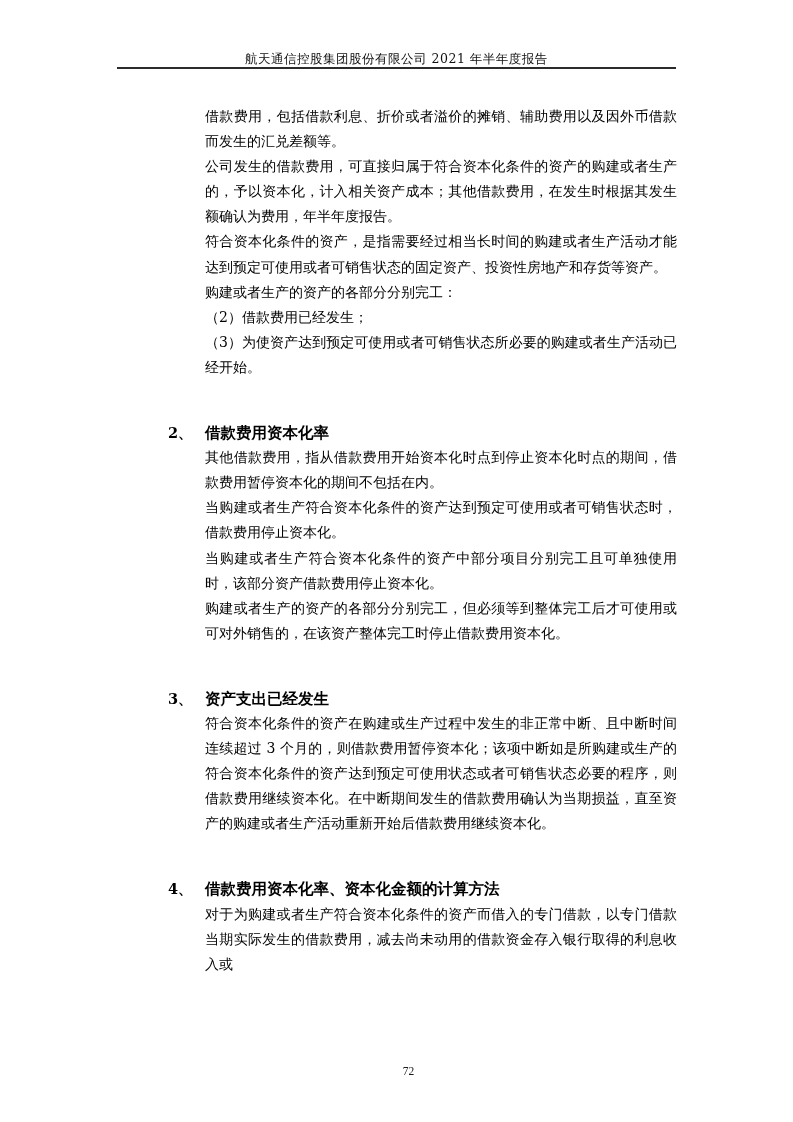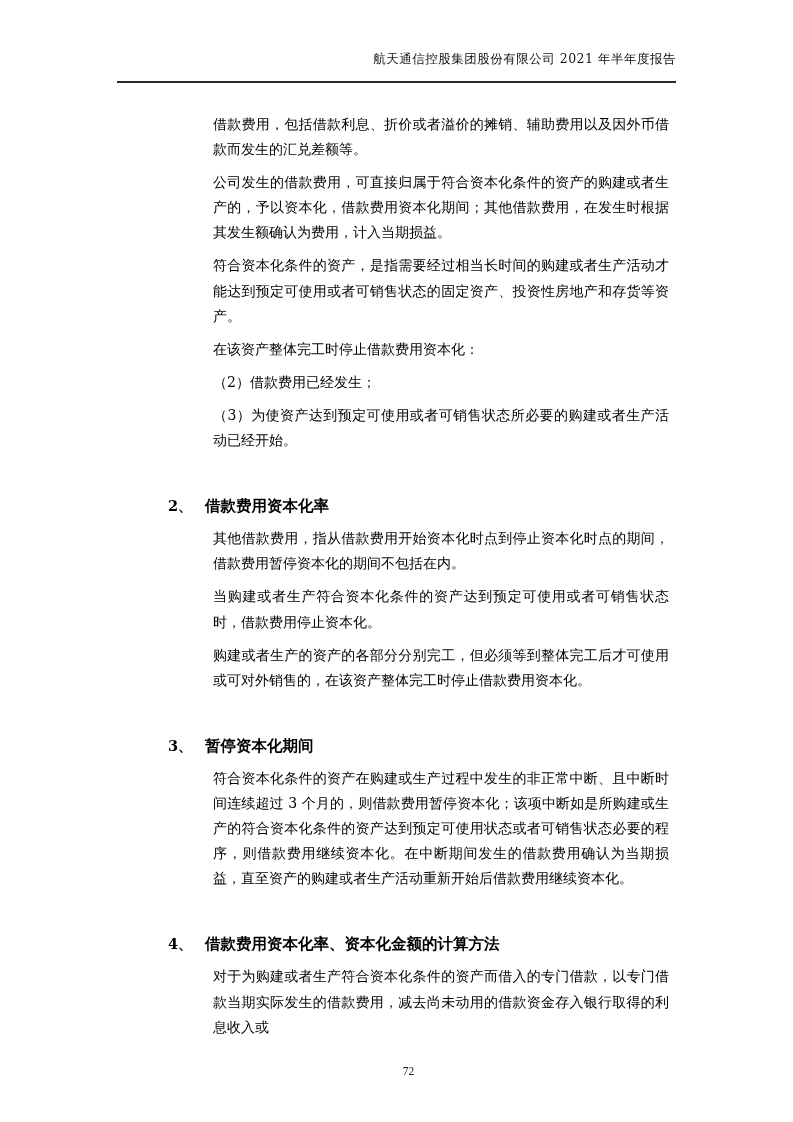--- a/index.html
+++ b/index.html
@@ -15,41 +15,41 @@
     overflow: hidden;
     font-family: "DejaVu Serif", "Liberation Serif", serif;
     color: #000000;
   }
   
   .report-header {
     position: absolute;
     top: 51px;
     left: 117px;
     width: 559px;
-    text-align: right;
+    text-align: center;
     font-size: 12.5px;
     line-height: 16px;
     letter-spacing: 0.5px;
     color: #111111;
     border-bottom: 2px solid #2b2b2b;
-    padding-bottom: 14px;
+    padding-bottom: 0;
   }
   
   .content {
     position: absolute;
     top: 104px;
     left: 205px;
     width: 472px;
     font-size: 14px;
     line-height: 25.1px;
     text-align: justify;
     text-justify: inter-character;
   }
   .content p {
-    margin: 8px;
+    margin: 0;
     text-align: justify;
     text-align-last: left;
   }
   .section {
     margin-top: 40px;
   }
   .section-heading {
     position: relative;
     font-weight: bold;
     font-size: 15.5px;
@@ -80,40 +80,41 @@
 
 <div class="page">
 
   <div class="report-header">
     <span>航天通信控股集团股份有限公司 2021 年半年度报告</span>
   </div>
 
   <div class="content">
 
     <p>借款费用，包括借款利息、折价或者溢价的摊销、辅助费用以及因外币借款而发生的汇兑差额等。</p>
-    <p>公司发生的借款费用，可直接归属于符合资本化条件的资产的购建或者生产的，予以资本化，借款费用资本化期间；其他借款费用，在发生时根据其发生额确认为费用，计入当期损益。</p>
+    <p>公司发生的借款费用，可直接归属于符合资本化条件的资产的购建或者生产的，予以资本化，计入相关资产成本；其他借款费用，在发生时根据其发生额确认为费用，年半年度报告。</p>
     <p>符合资本化条件的资产，是指需要经过相当长时间的购建或者生产活动才能达到预定可使用或者可销售状态的固定资产、投资性房地产和存货等资产。</p>
-    <p>在该资产整体完工时停止借款费用资本化：</p>
+    <p>购建或者生产的资产的各部分分别完工：</p>
     <p>（2）借款费用已经发生；</p>
     <p>（3）为使资产达到预定可使用或者可销售状态所必要的购建或者生产活动已经开始。</p>
 
     <div class="section">
       <div class="section-heading">
         <span class="section-number">2、</span>
         <span>借款费用资本化率</span>
       </div>
       <p>其他借款费用，指从借款费用开始资本化时点到停止资本化时点的期间，借款费用暂停资本化的期间不包括在内。</p>
       <p>当购建或者生产符合资本化条件的资产达到预定可使用或者可销售状态时，借款费用停止资本化。</p>
+      <p>当购建或者生产符合资本化条件的资产中部分项目分别完工且可单独使用时，该部分资产借款费用停止资本化。</p>
       <p>购建或者生产的资产的各部分分别完工，但必须等到整体完工后才可使用或可对外销售的，在该资产整体完工时停止借款费用资本化。</p>
     </div>
 
     <div class="section">
       <div class="section-heading">
         <span class="section-number">3、</span>
-        <span>暂停资本化期间</span>
+        <span>资产支出已经发生</span>
       </div>
       <p>符合资本化条件的资产在购建或生产过程中发生的非正常中断、且中断时间连续超过 3 个月的，则借款费用暂停资本化；该项中断如是所购建或生产的符合资本化条件的资产达到预定可使用状态或者可销售状态必要的程序，则借款费用继续资本化。在中断期间发生的借款费用确认为当期损益，直至资产的购建或者生产活动重新开始后借款费用继续资本化。</p>
     </div>
 
     <div class="section">
       <div class="section-heading">
         <span class="section-number">4、</span>
         <span>借款费用资本化率、资本化金额的计算方法</span>
       </div>
       <p>对于为购建或者生产符合资本化条件的资产而借入的专门借款，以专门借款当期实际发生的借款费用，减去尚未动用的借款资金存入银行取得的利息收入或</p>

